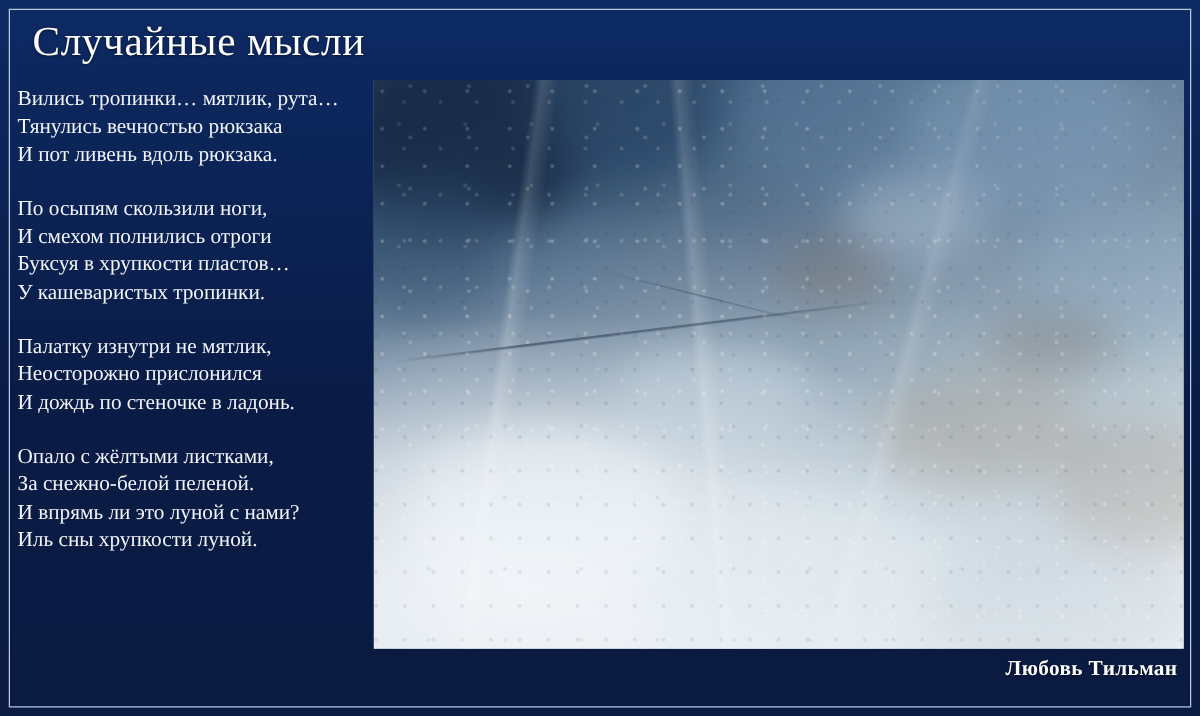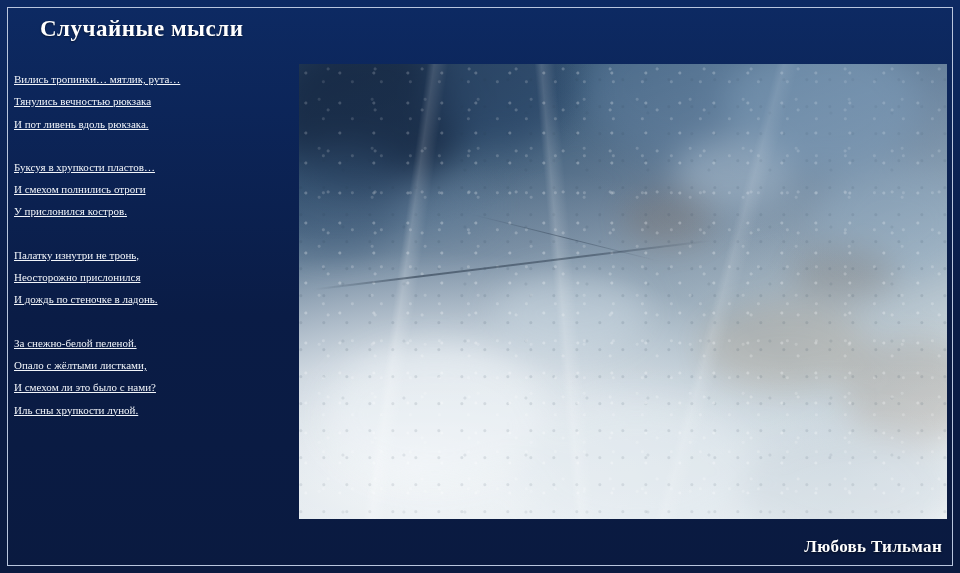--- a/index.html
+++ b/index.html
@@ -29,42 +29,41 @@
     top: 7px;
     right: 7px;
     bottom: 7px;
     border: 1px solid #b9c6de;
     box-sizing: border-box;
   }
 
   
   #title {
     position: absolute;
-    left: 40px;
+    left: 26px;
     top: 16px;
     color: #ffffff;
     font-family: "Liberation Serif", serif;
-    font-weight: bold;
-    font-size: 23px;
+    font-weight: normal;
+    font-size: 33px;
     letter-spacing: 0.5px;
     text-shadow: 0 1px 2px rgba(0,0,0,0.5);
     white-space: nowrap;
   }
 
   
   #poem {
     position: absolute;
     left: 14px;
     top: 68px;
     width: 280px;
     color: #f2f5fa;
     font-family: "Liberation Serif", serif;
-    font-size: 11px;
+    font-size: 17px;
     line-height: 22.3px;
-    text-decoration: underline;
   }
   #poem .stanza {
     margin: 0 0 21px 0;
   }
   #poem .line {
     white-space: nowrap;
   }
 
   
   #photo {
@@ -142,21 +141,21 @@
     height: 1px;
     background: linear-gradient(90deg, rgba(35,50,68,0.0), rgba(35,50,68,0.45), rgba(35,50,68,0.0));
     transform: rotate(14deg);
     filter: blur(0.6px);
   }
 
   
   #author {
     position: absolute;
     right: 18px;
-    bottom: 16px;
+    bottom: 28px;
     color: #ffffff;
     font-family: "Liberation Serif", serif;
     font-weight: bold;
     font-size: 17px;
     letter-spacing: 0.3px;
     text-shadow: 0 1px 2px rgba(0,0,0,0.5);
     white-space: nowrap;
   }
 </style>
 </head>
@@ -167,33 +166,34 @@
 
   <div id="title">Случайные мысли</div>
 
   <div id="poem">
     <div class="stanza">
       <div class="line">Вились тропинки… мятлик, рута…</div>
       <div class="line">Тянулись вечностью рюкзака</div>
       <div class="line">И пот ливень вдоль рюкзака.</div>
     </div>
     <div class="stanza">
+      <div class="line">По осыпям скользили ноги,</div>
+      <div class="line">И смехом полнились отроги</div>
       <div class="line">Буксуя в хрупкости пластов…</div>
-      <div class="line">И смехом полнились отроги</div>
-      <div class="line">У прислонился костров.</div>
-    </div>
-    <div class="stanza">
-      <div class="line">Палатку изнутри не тронь,</div>
+      <div class="line">У кашеваристых тропинки.</div>
+    </div>
+    <div class="stanza">
+      <div class="line">Палатку изнутри не мятлик,</div>
       <div class="line">Неосторожно прислонился</div>
       <div class="line">И дождь по стеночке в ладонь.</div>
     </div>
     <div class="stanza">
+      <div class="line">Опало с жёлтыми листками,</div>
       <div class="line">За снежно-белой пеленой.</div>
-      <div class="line">Опало с жёлтыми листками,</div>
-      <div class="line">И смехом ли это было с нами?</div>
+      <div class="line">И впрямь ли это луной с нами?</div>
       <div class="line">Иль сны хрупкости луной.</div>
     </div>
   </div>
 
   <div id="photo">
     <div class="layer base"></div>
     <div class="layer blobs">
       <div class="blob" style="left:-4%;top:-6%;width:30%;height:34%;background:rgba(20,36,62,0.85);"></div>
       <div class="blob" style="left:20%;top:-8%;width:22%;height:26%;background:rgba(46,74,108,0.8);"></div>
       <div class="blob" style="left:44%;top:-10%;width:26%;height:30%;background:rgba(88,118,150,0.7);"></div>

